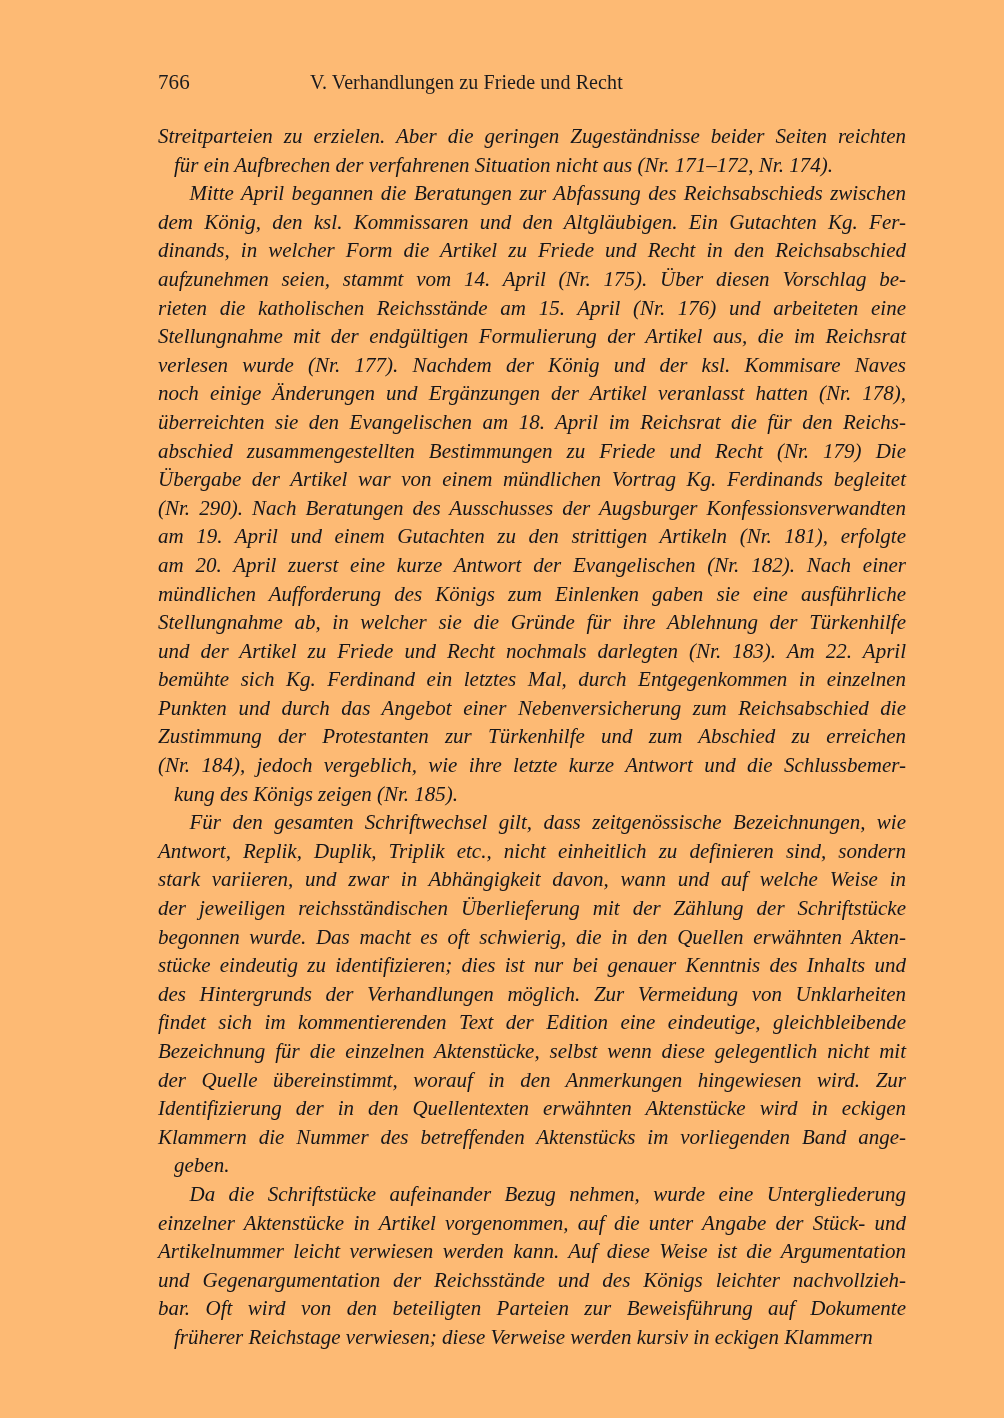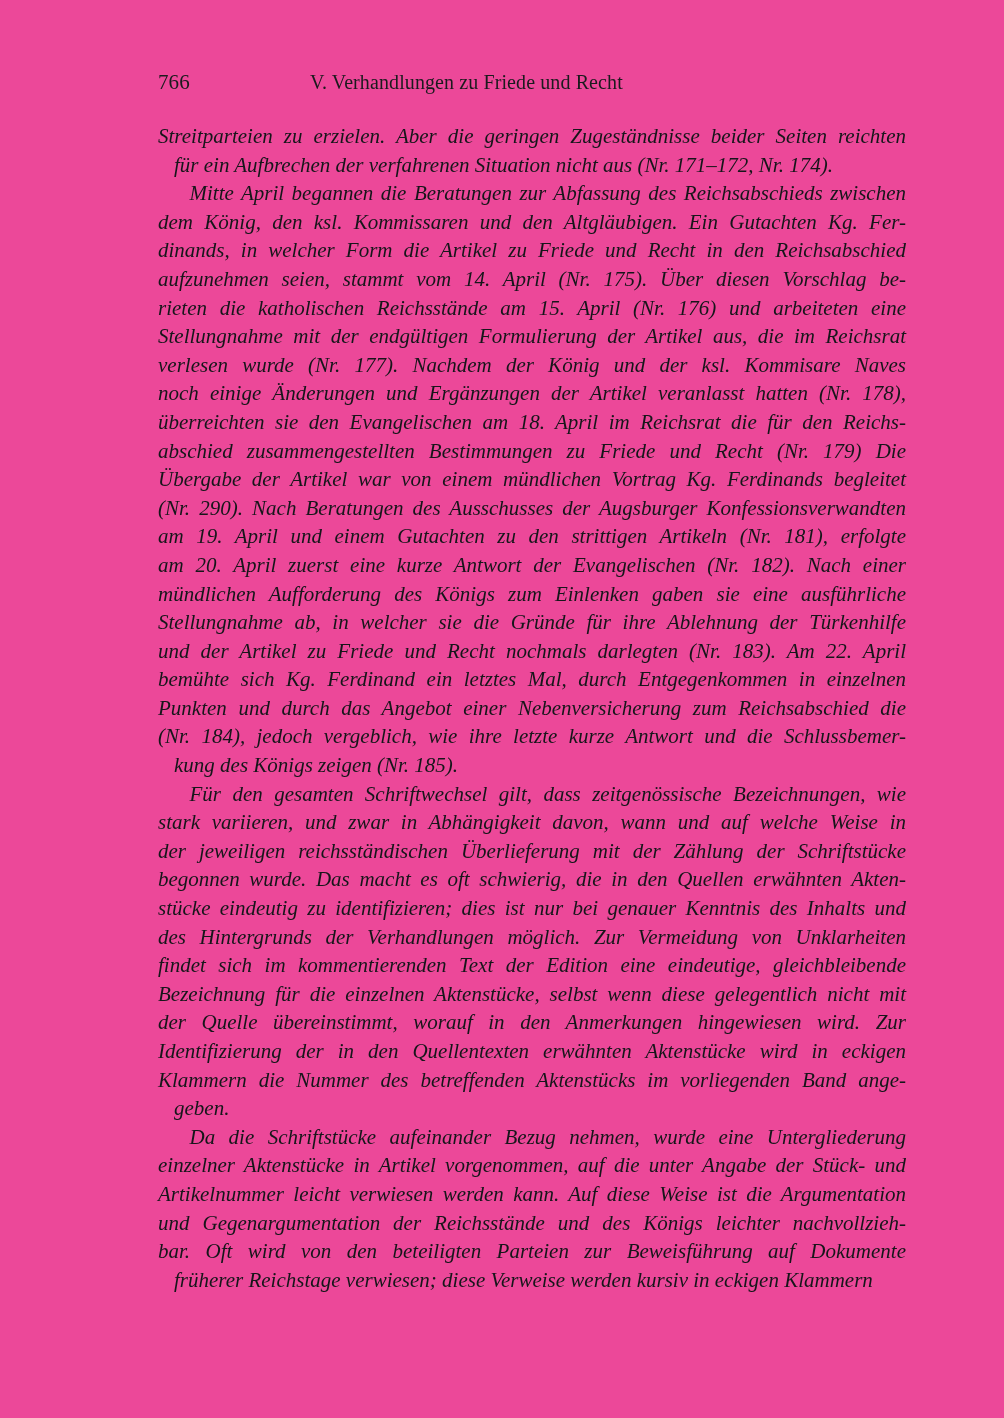--- a/index.html
+++ b/index.html
@@ -4,21 +4,21 @@
 <style>
   html, body {
     margin: 0;
     padding: 0;
     background: #ffffff;
   }
   .page {
     position: relative;
     width: 1004px;
     height: 1418px;
-    background: #ec4899;
+    background: #fdba74;
     overflow: hidden;
     font-family: "Liberation Serif", "DejaVu Serif", serif;
     color: #17171a;
     box-sizing: border-box;
   }
   .content {
     position: absolute;
     left: 158px;
     top: 70px;
     width: 748px;
@@ -109,25 +109,27 @@
           <div class="line">abschied zusammengestellten Bestimmungen zu Friede und Recht (Nr. 179) Die</div>
           <div class="line">Übergabe der Artikel war von einem mündlichen Vortrag Kg. Ferdinands begleitet</div>
           <div class="line">(Nr. 290). Nach Beratungen des Ausschusses der Augsburger Konfessionsverwandten</div>
           <div class="line">am 19. April und einem Gutachten zu den strittigen Artikeln (Nr. 181), erfolgte</div>
           <div class="line">am 20. April zuerst eine kurze Antwort der Evangelischen (Nr. 182). Nach einer</div>
           <div class="line">mündlichen Aufforderung des Königs zum Einlenken gaben sie eine ausführliche</div>
           <div class="line">Stellungnahme ab, in welcher sie die Gründe für ihre Ablehnung der Türkenhilfe</div>
           <div class="line">und der Artikel zu Friede und Recht nochmals darlegten (Nr. 183). Am 22. April</div>
           <div class="line">bemühte sich Kg. Ferdinand ein letztes Mal, durch Entgegenkommen in einzelnen</div>
           <div class="line">Punkten und durch das Angebot einer Nebenversicherung zum Reichsabschied die</div>
+          <div class="line">Zustimmung der Protestanten zur Türkenhilfe und zum Abschied zu erreichen</div>
           <div class="line">(Nr. 184), jedoch vergeblich, wie ihre letzte kurze Antwort und die Schlussbemer-</div>
           <div class="line last">kung des Königs zeigen (Nr. 185).</div>
         </div>
         <div class="para-block">
           <div class="line indent">Für den gesamten Schriftwechsel gilt, dass zeitgenössische Bezeichnungen, wie</div>
+          <div class="line">Antwort, Replik, Duplik, Triplik etc., nicht einheitlich zu definieren sind, sondern</div>
           <div class="line">stark variieren, und zwar in Abhängigkeit davon, wann und auf welche Weise in</div>
           <div class="line">der jeweiligen reichsständischen Überlieferung mit der Zählung der Schriftstücke</div>
           <div class="line">begonnen wurde. Das macht es oft schwierig, die in den Quellen erwähnten Akten-</div>
           <div class="line">stücke eindeutig zu identifizieren; dies ist nur bei genauer Kenntnis des Inhalts und</div>
           <div class="line">des Hintergrunds der Verhandlungen möglich. Zur Vermeidung von Unklarheiten</div>
           <div class="line">findet sich im kommentierenden Text der Edition eine eindeutige, gleichbleibende</div>
           <div class="line">Bezeichnung für die einzelnen Aktenstücke, selbst wenn diese gelegentlich nicht mit</div>
           <div class="line">der Quelle übereinstimmt, worauf in den Anmerkungen hingewiesen wird. Zur</div>
           <div class="line">Identifizierung der in den Quellentexten erwähnten Aktenstücke wird in eckigen</div>
           <div class="line">Klammern die Nummer des betreffenden Aktenstücks im vorliegenden Band ange-</div>

